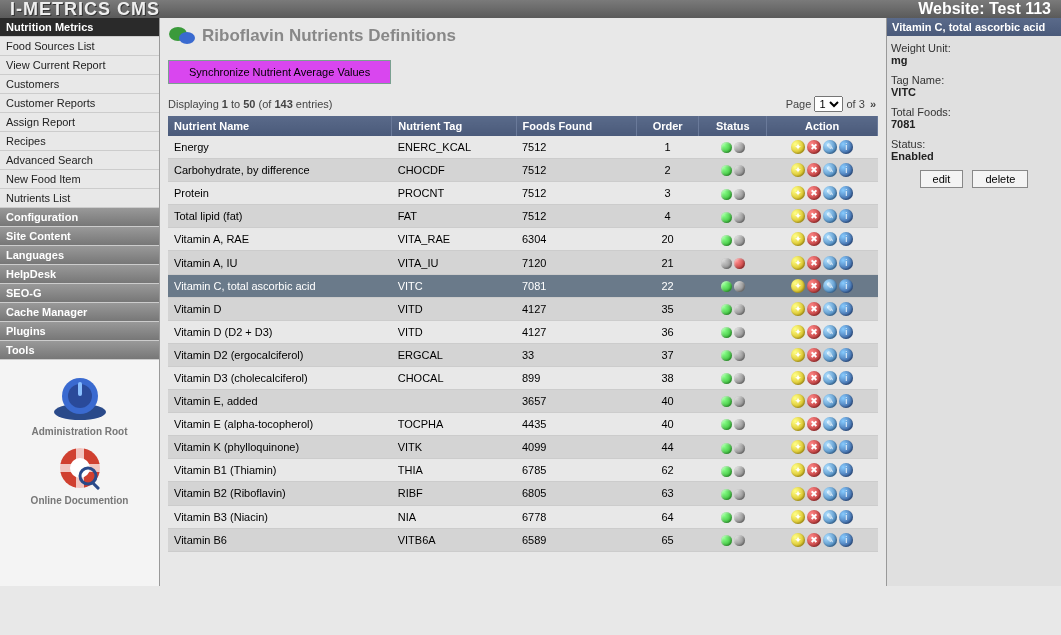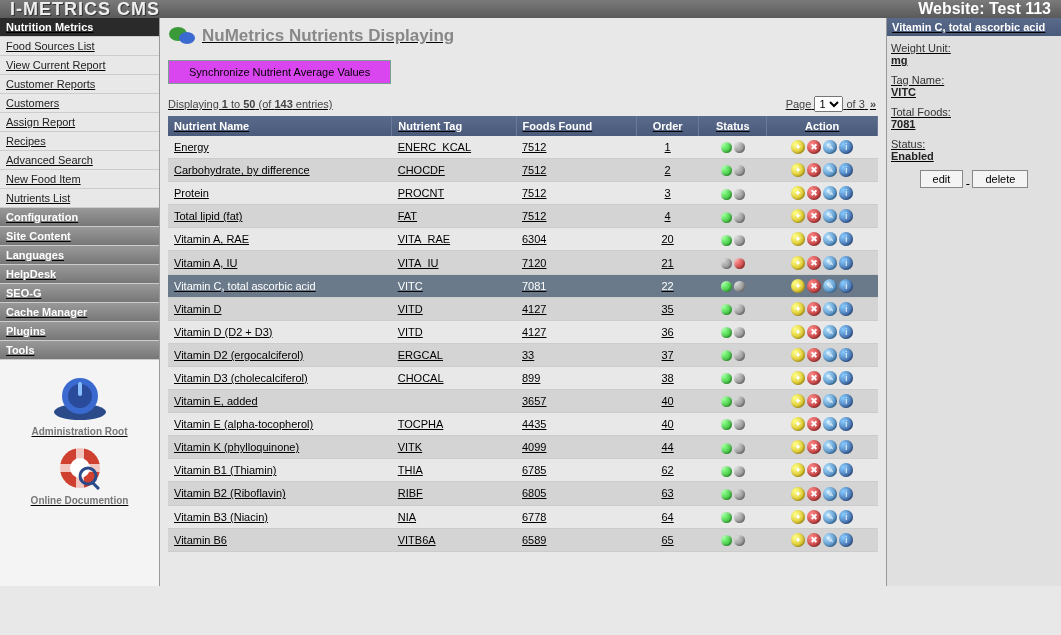--- a/index.html
+++ b/index.html
@@ -1,20 +1,20 @@
 <!DOCTYPE html>
 <html><head>
 <meta charset="utf-8">
 <style>
 * { box-sizing: border-box; margin: 0; padding: 0; }
 body { font-family: Verdana, Arial, sans-serif; font-size: 11px; background: #e8e8e8; width: 1061px; height: 635px; overflow: hidden; }
 .header { background: linear-gradient(#7a7a7a,#5a5a5a); height: 18px; display: flex; justify-content: space-between; align-items: center; padding: 0 10px; color: #fff; }
 .header-title { font-family: "Arial Black", Arial, sans-serif; font-size: 18px; font-weight: 900; letter-spacing: 1px; color: #eee; text-shadow: 1px 1px 0 #333; }
 .header-site { font-size: 16px; font-weight: bold; }
-.layout { display: flex; height: 568px; text-decoration: underline; }
+.layout { display: flex; height: 568px; }
 .sidebar { width: 160px; background: #f4f4f4; border-right: 1px solid #999; display: flex; flex-direction: column; }
 .nav-item { padding: 3px 6px; border-bottom: 1px solid #ccc; background: #e8e8e8; cursor: pointer; font-size: 11px; color: #222; }
 .nav-item.active { background: #2a2a2a; color: #fff; font-weight: bold; }
 .nav-item.section { background: linear-gradient(#999,#777); color: #fff; font-weight: bold; }
 .admin-blocks { margin-top: 8px; text-align: center; }
 .admin-block { margin: 6px 0; }
 .admin-block svg { display: block; margin: 0 auto; }
 .admin-block .lbl { display: block; color: #777; font-size: 10px; font-weight: bold; margin-top: 2px; }
 .main { flex: 1; padding: 6px 8px; overflow: hidden; }
 .page-head { display: flex; align-items: center; gap: 6px; margin-bottom: 8px; }
@@ -57,22 +57,22 @@
     <span>Test 113</span>
   </div>
 </div>
 
 <div class="layout">
   <div class="sidebar">
     <div id="nav-list">
         <div class="nav-item active">Nutrition Metrics</div>
         <div class="nav-item">Food Sources List</div>
         <div class="nav-item">View Current Report</div>
+        <div class="nav-item">Customers</div>
         <div class="nav-item">Customer Reports</div>
-        <div class="nav-item">Customers</div>
         <div class="nav-item">Assign Report</div>
         <div class="nav-item">Recipes</div>
         <div class="nav-item">Advanced Search</div>
         <div class="nav-item">New Food Item</div>
         <div class="nav-item">Nutrients List</div>
         <div class="nav-item section">Configuration</div>
         <div class="nav-item section">Site Content</div>
         <div class="nav-item section">Languages</div>
         <div class="nav-item section">HelpDesk</div>
         <div class="nav-item section">SEO-G</div>
@@ -103,21 +103,21 @@
       </div>
     </div>
   </div>
 
   <div class="main">
     <div class="page-head">
       <svg width="28" height="24">
           <ellipse cx="10" cy="10" rx="9" ry="7" fill="#3a9a3a"></ellipse>
           <ellipse cx="19" cy="14" rx="8" ry="6" fill="#3a6ad0"></ellipse>
         </svg>
-      <h2>NuMetrics Nutrients Displaying</h2>
+      <h2>Riboflavin Nutrients Definitions</h2>
     </div>
     <div class="sync-btn">Synchronize Nutrient Average Values</div>
     <div class="meta-row">
       <div>
         <span>Displaying </span><b>1</b><span> to </span><b>50</b><span> (of </span><b>143</b><span> entries)</span>
       </div>
       <div class="pager">
         <span>Page</span>
         <select><option>1</option></select>
         <span>of 3</span>

